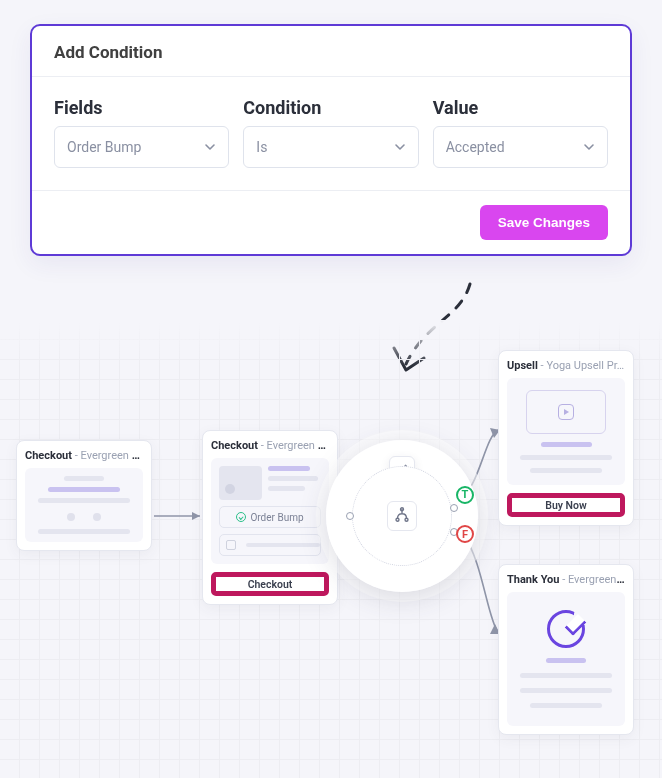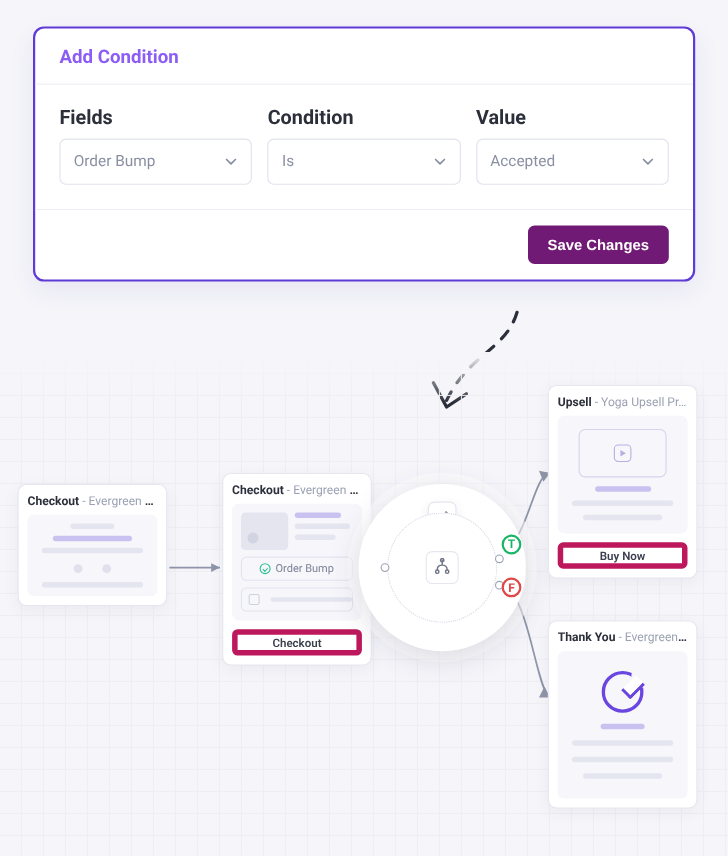--- a/index.html
+++ b/index.html
@@ -17,21 +17,21 @@
     position: absolute;
     left: 30px; top: 24px;
     width: 602px;
     background: #fff;
     border: 2px solid #5e3ad6;
     border-radius: 10px;
     padding: 16px 0 14px 0;
     box-shadow: 0 8px 24px rgba(60,40,140,.07);
   }
   .condition-panel h2 {
-    font-size: 17px; font-weight: 700; color: #8b5cf6;
+    font-size: 17px; font-weight: 700; color: #404040;
     padding: 0 22px 14px 22px;
   }
   .cond-row-wrap {
     border-top: 1px solid #eceef3;
     border-bottom: 1px solid #eceef3;
     padding: 20px 22px 22px 22px;
     display: flex; gap: 14px;
   }
   .cond-col { flex: 1; display: flex; flex-direction: column; gap: 8px; }
   .cond-label { font-size: 18px; font-weight: 700; color: #2b2f3a; }
@@ -40,21 +40,21 @@
     border: 1px solid #dfe3ec;
     border-radius: 6px;
     padding: 0 12px;
     display: flex; align-items: center; justify-content: space-between;
     color: #8a90a2; font-size: 14px;
     cursor: pointer;
   }
   .chev svg { display: block; }
   .save-row { display: flex; justify-content: flex-end; padding: 14px 22px 0 22px; }
   .save-btn {
-    background: #701a75; color: #fff; border: none;
+    background: #d946ef; color: #fff; border: none;
     border-radius: 6px; padding: 10px 18px; font-size: 13.5px;
     font-weight: 600; cursor: pointer;
   }
 
   
   .canvas {
     position: absolute;
     left: 0; top: 320px; right: 0; bottom: 0;
     background-image:
       linear-gradient(#ededf2 1px, transparent 1px),

